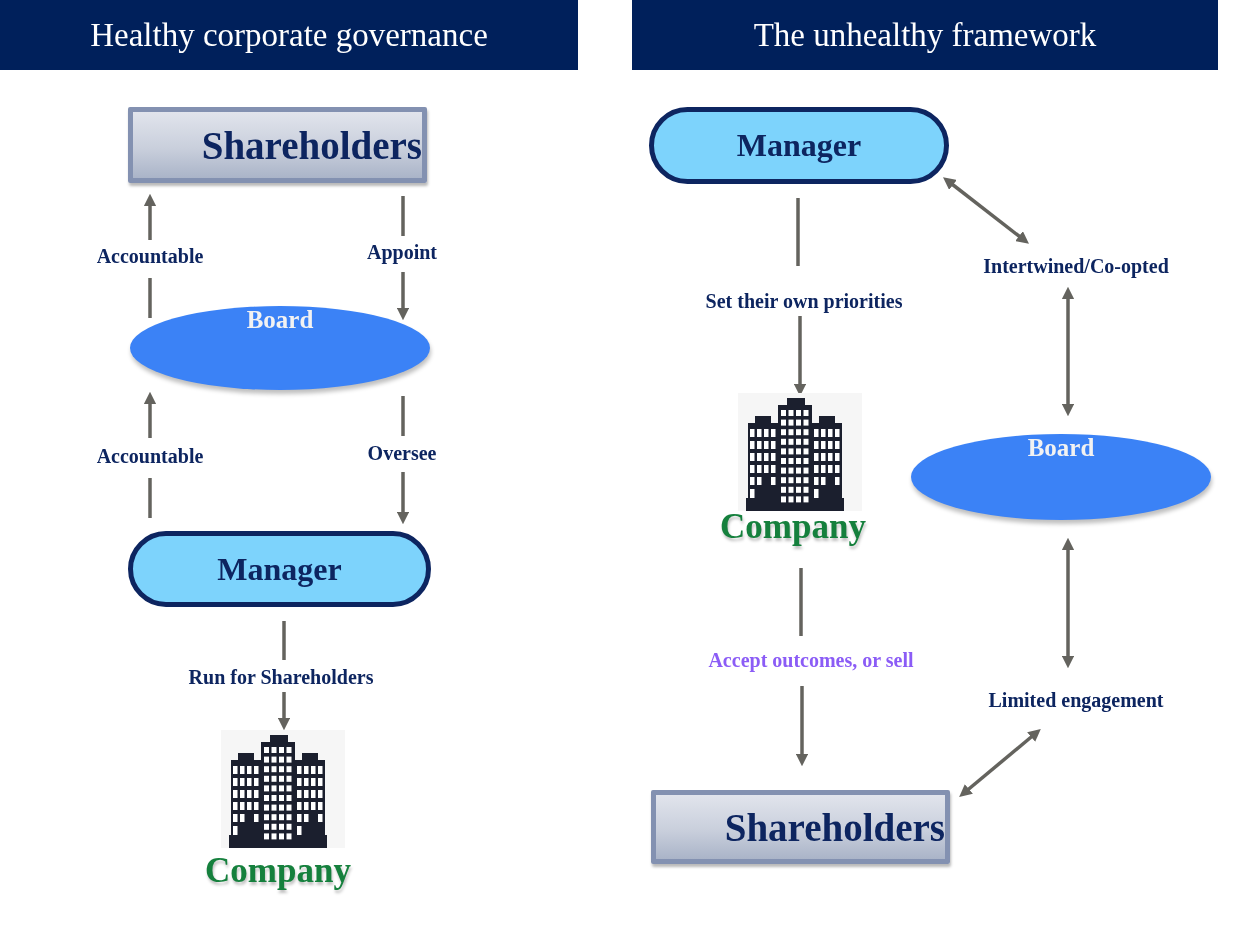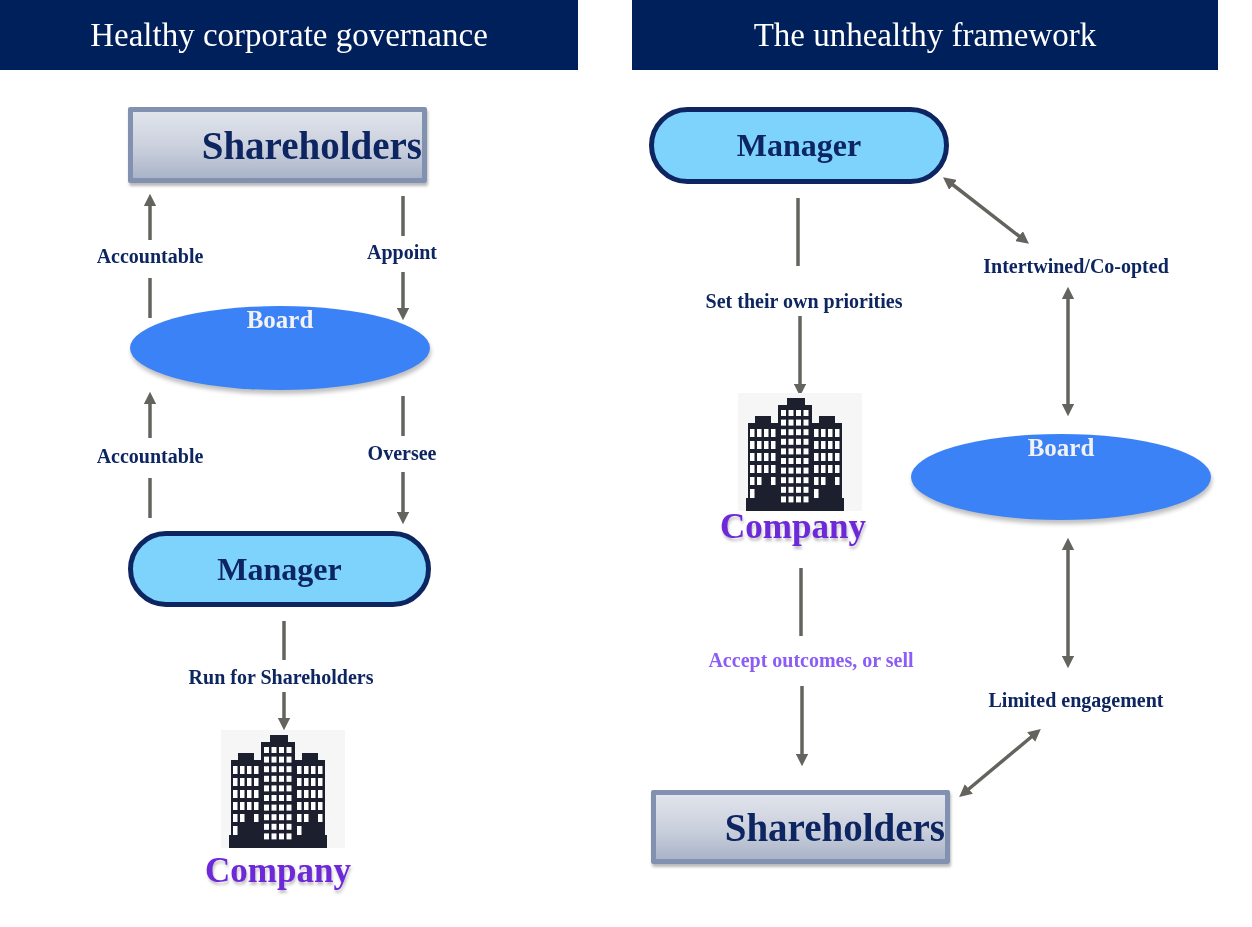--- a/index.html
+++ b/index.html
@@ -20,21 +20,21 @@
                 background: #7dd3fc; border-radius: 40px;
                 display: flex; align-items: center; justify-content: center;
                 color: #0d2560; font-weight: bold; font-size: 32px; }
     .board-ellipse { position: absolute; background: #3b82f6; border-radius: 50%;
                      box-shadow: 1px 4px 4px rgba(0,0,0,0.25);
                      display: flex; align-items: flex-start; justify-content: center;
                      color: #f2f2f2; font-weight: bold; font-size: 25px; }
     .label { position: absolute; color: #0d2560; font-weight: bold; font-size: 20px;
              white-space: nowrap; transform: translateX(-50%); }
     .label.red { color: #8b5cf6; }
-    .company-label { position: absolute; color: #6d28d9; font-weight: bold; font-size: 35px;
+    .company-label { position: absolute; color: #15803d; font-weight: bold; font-size: 35px;
                      white-space: nowrap; transform: translateX(-50%);
                      text-shadow: 1px 3px 3px rgba(0,0,0,0.25); }
     .building { position: absolute; }
     svg.arrows { position: absolute; left: 0; top: 0; width: 1252px; height: 927px; pointer-events: none; }
   </style>
 </head>
 <body>
 
 <div id="hdr-left" class="panel-header">Healthy corporate governance</div>
 <div id="hdr-right" class="panel-header">The unhealthy framework</div>

